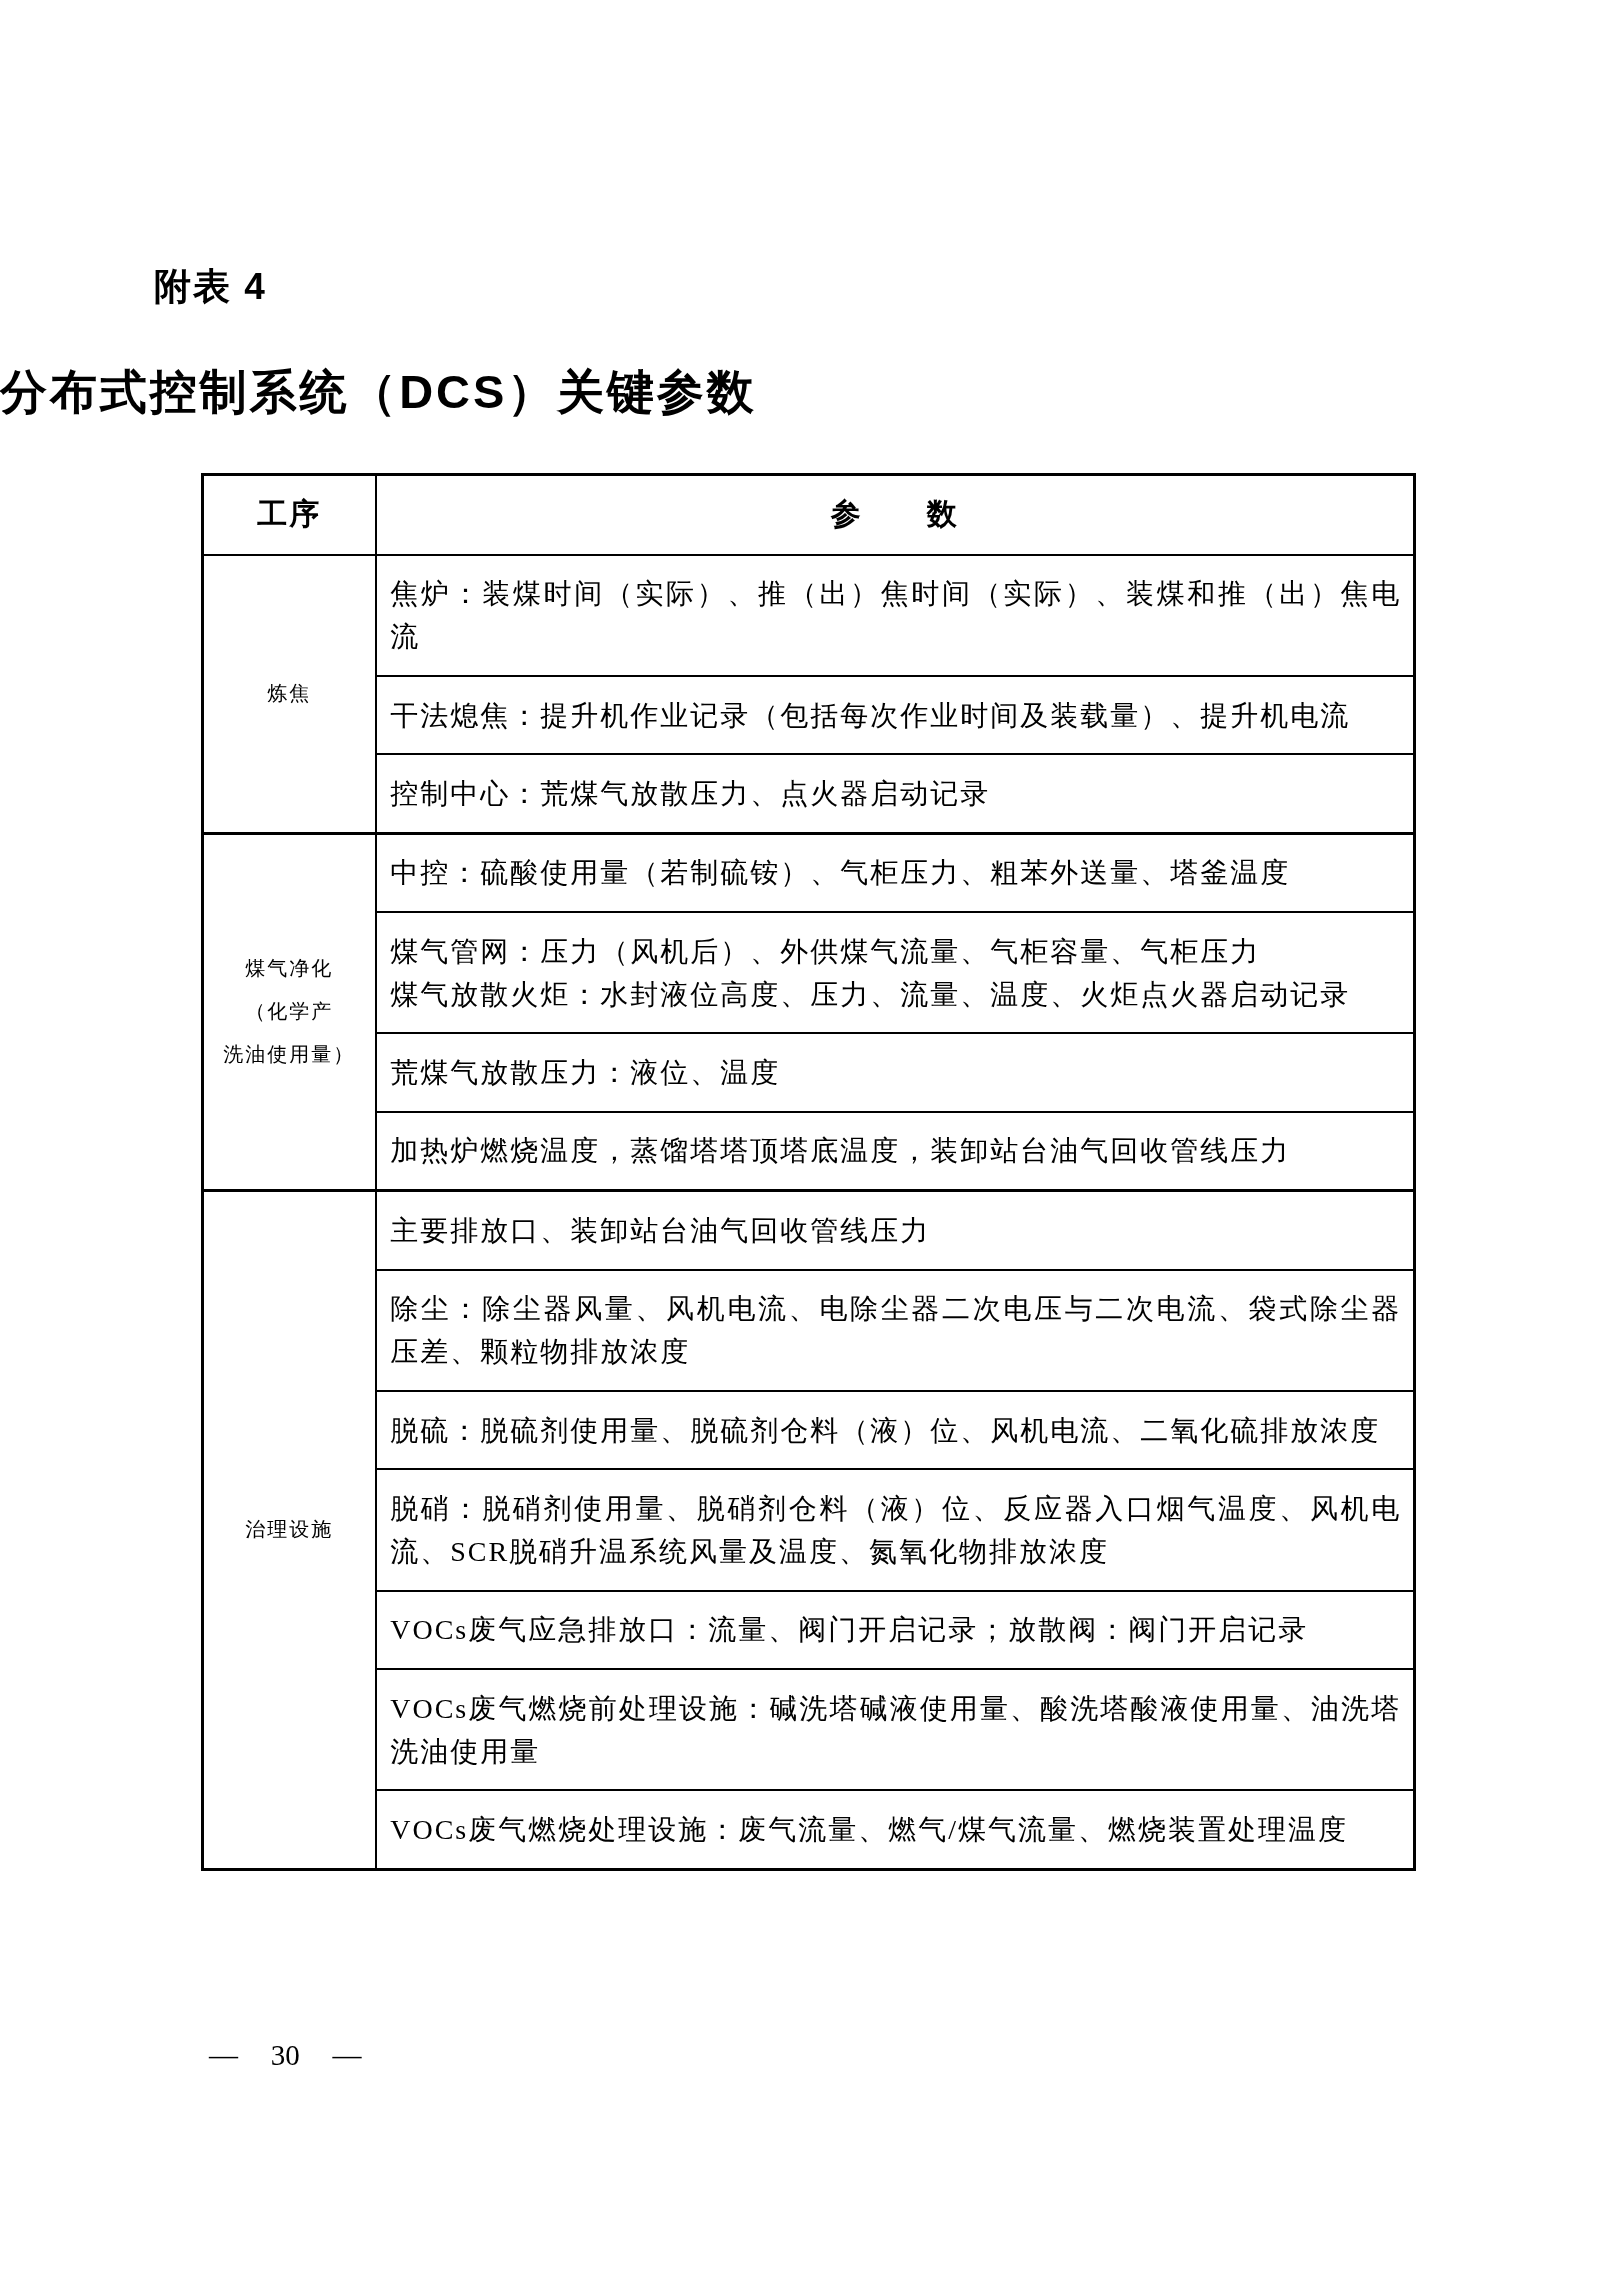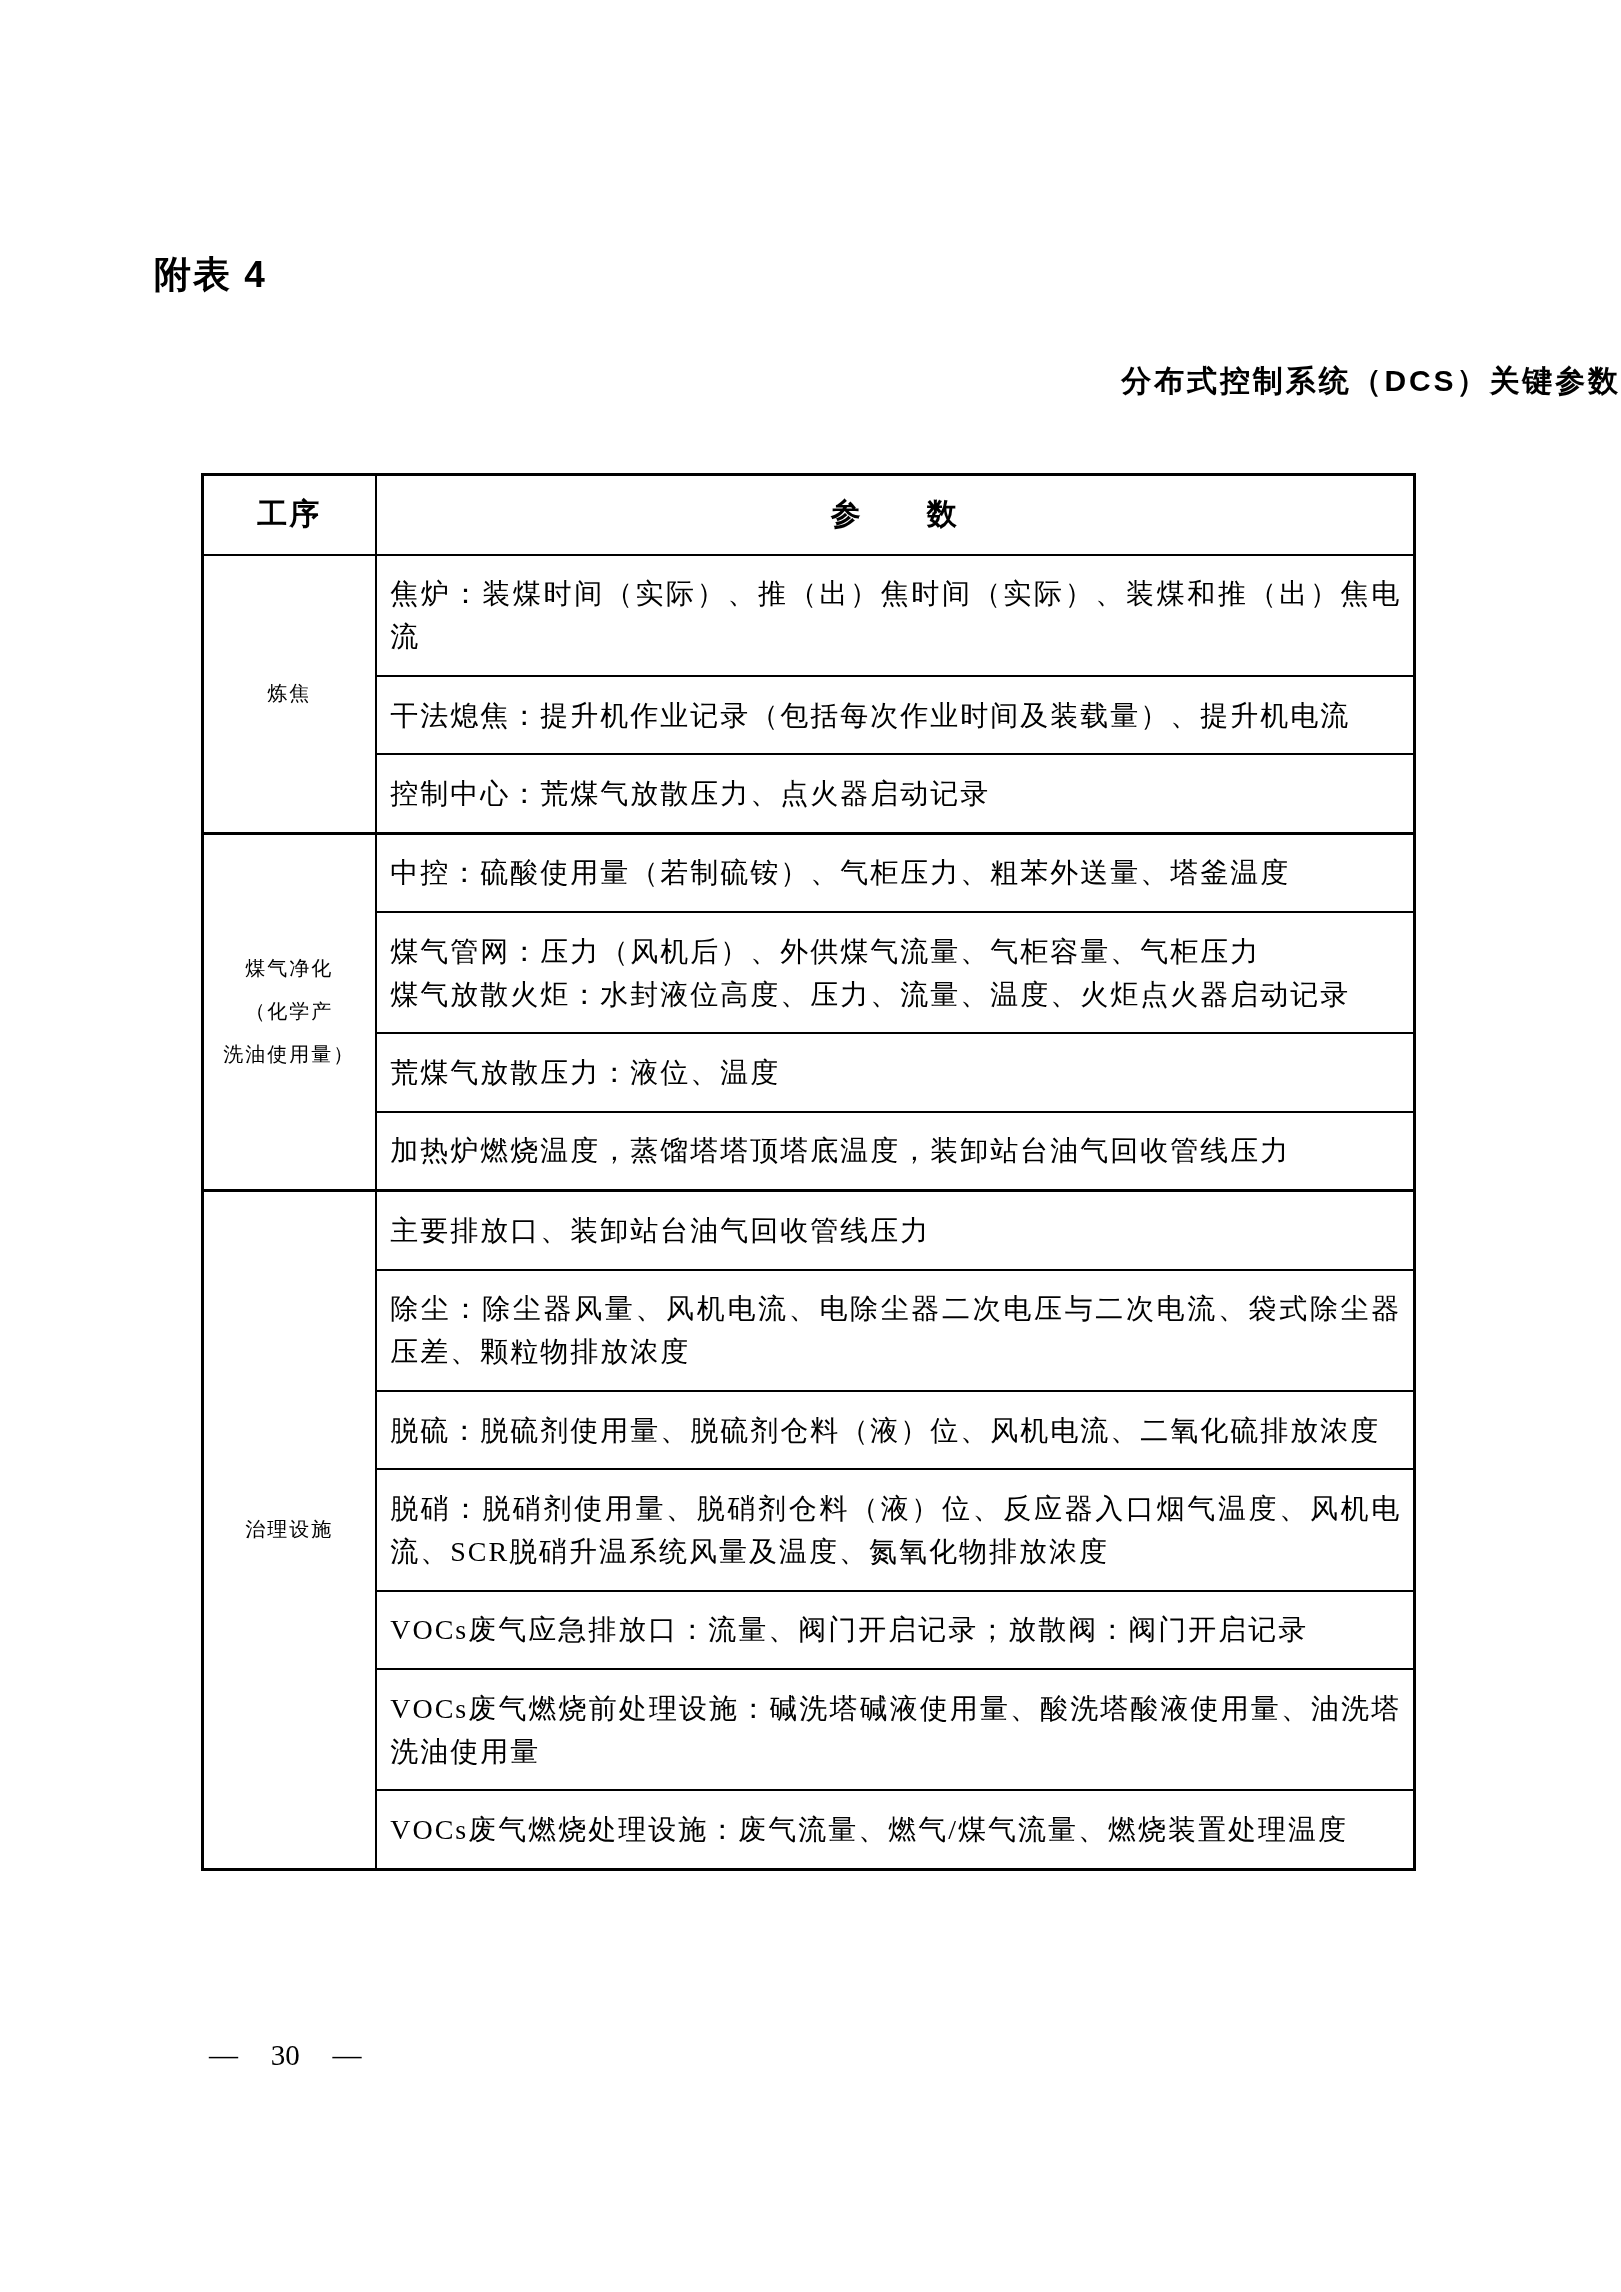--- a/index.html
+++ b/index.html
@@ -10,36 +10,36 @@
   body {
     width: 1621px;
     height: 2293px;
     position: relative;
     color: #000;
     font-family: "Liberation Serif", serif;
   }
   .appendix-label {
     position: absolute;
     left: 154px;
-    top: 250px;
+    top: 262px;
     font-family: "Liberation Sans", sans-serif;
     font-weight: 700;
     font-size: 37px;
     letter-spacing: 2px;
     white-space: nowrap;
   }
   .doc-title {
     position: absolute;
     left: 0;
     right: 0;
     top: 361px;
-    text-align: right;
+    text-align: left;
     font-family: "Liberation Sans", sans-serif;
     font-weight: 700;
-    font-size: 30px;
+    font-size: 47px;
     letter-spacing: 2.9px;
     white-space: nowrap;
   }
   table.param-table {
     position: absolute;
     left: 201px;
     top: 473px;
     width: 1215px;
     border-collapse: collapse;
     table-layout: fixed;

